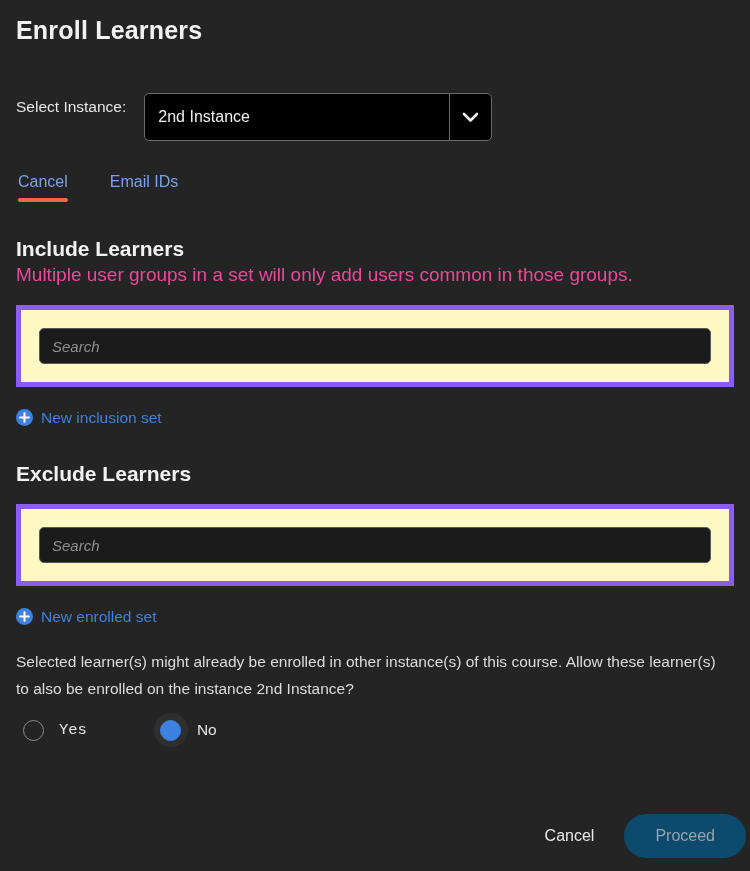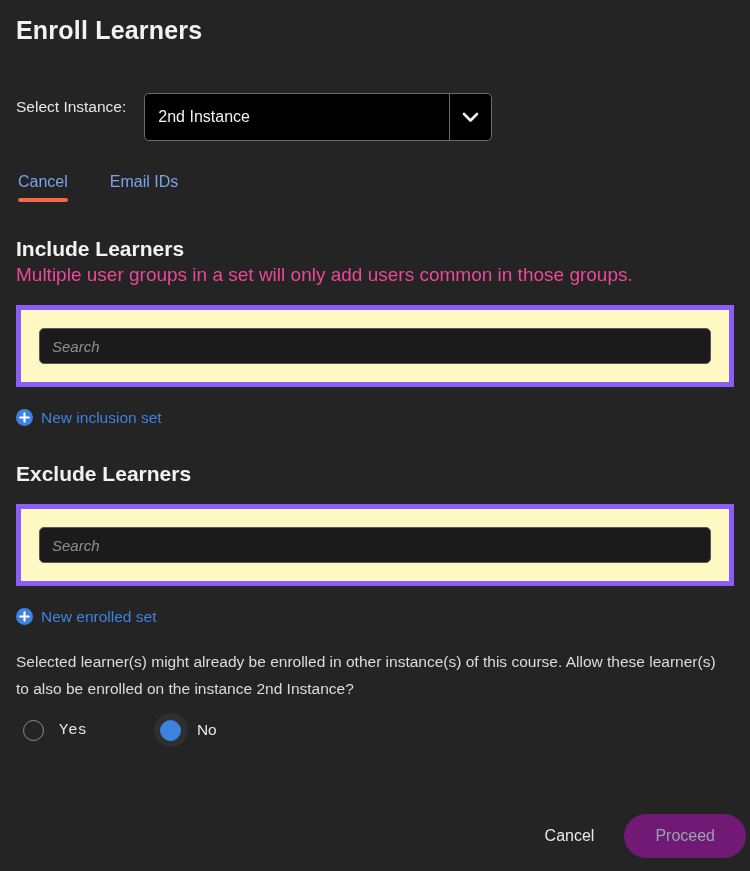--- a/index.html
+++ b/index.html
@@ -227,21 +227,21 @@
     background: none;
     border: none;
     font-family: "Liberation Sans", sans-serif;
     padding: 8px 14px;
     margin-right: 16px;
     cursor: pointer;
   }
   .proceed-button {
     font-size: 16px;
     color: #9aa3ad;
-    background: #701a75;
+    background: #0c4a6e;
     border: none;
     border-radius: 22px;
     font-family: "Liberation Sans", sans-serif;
     padding: 0 31px;
     height: 44px;
     cursor: default;
   }
 </style>
 </head>
 <body>

